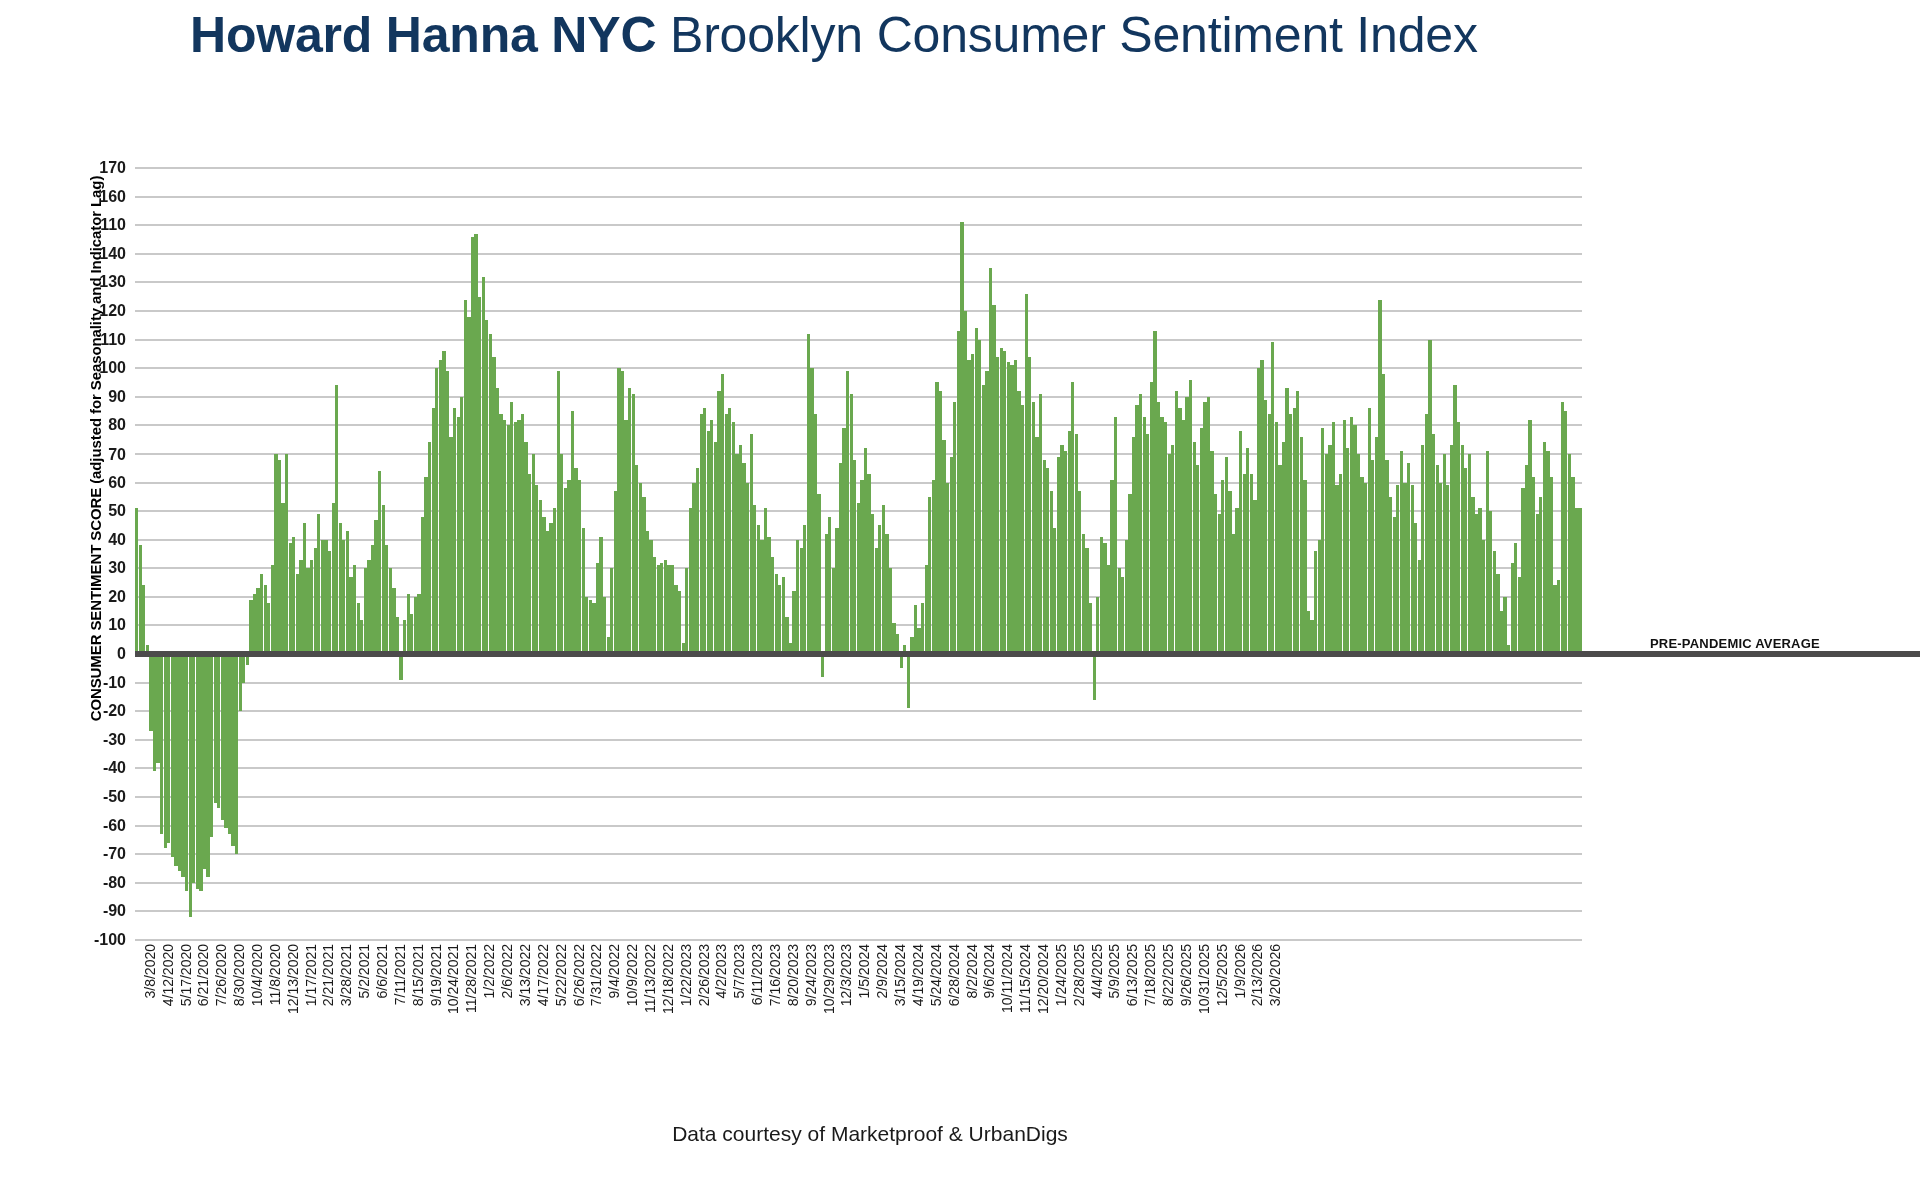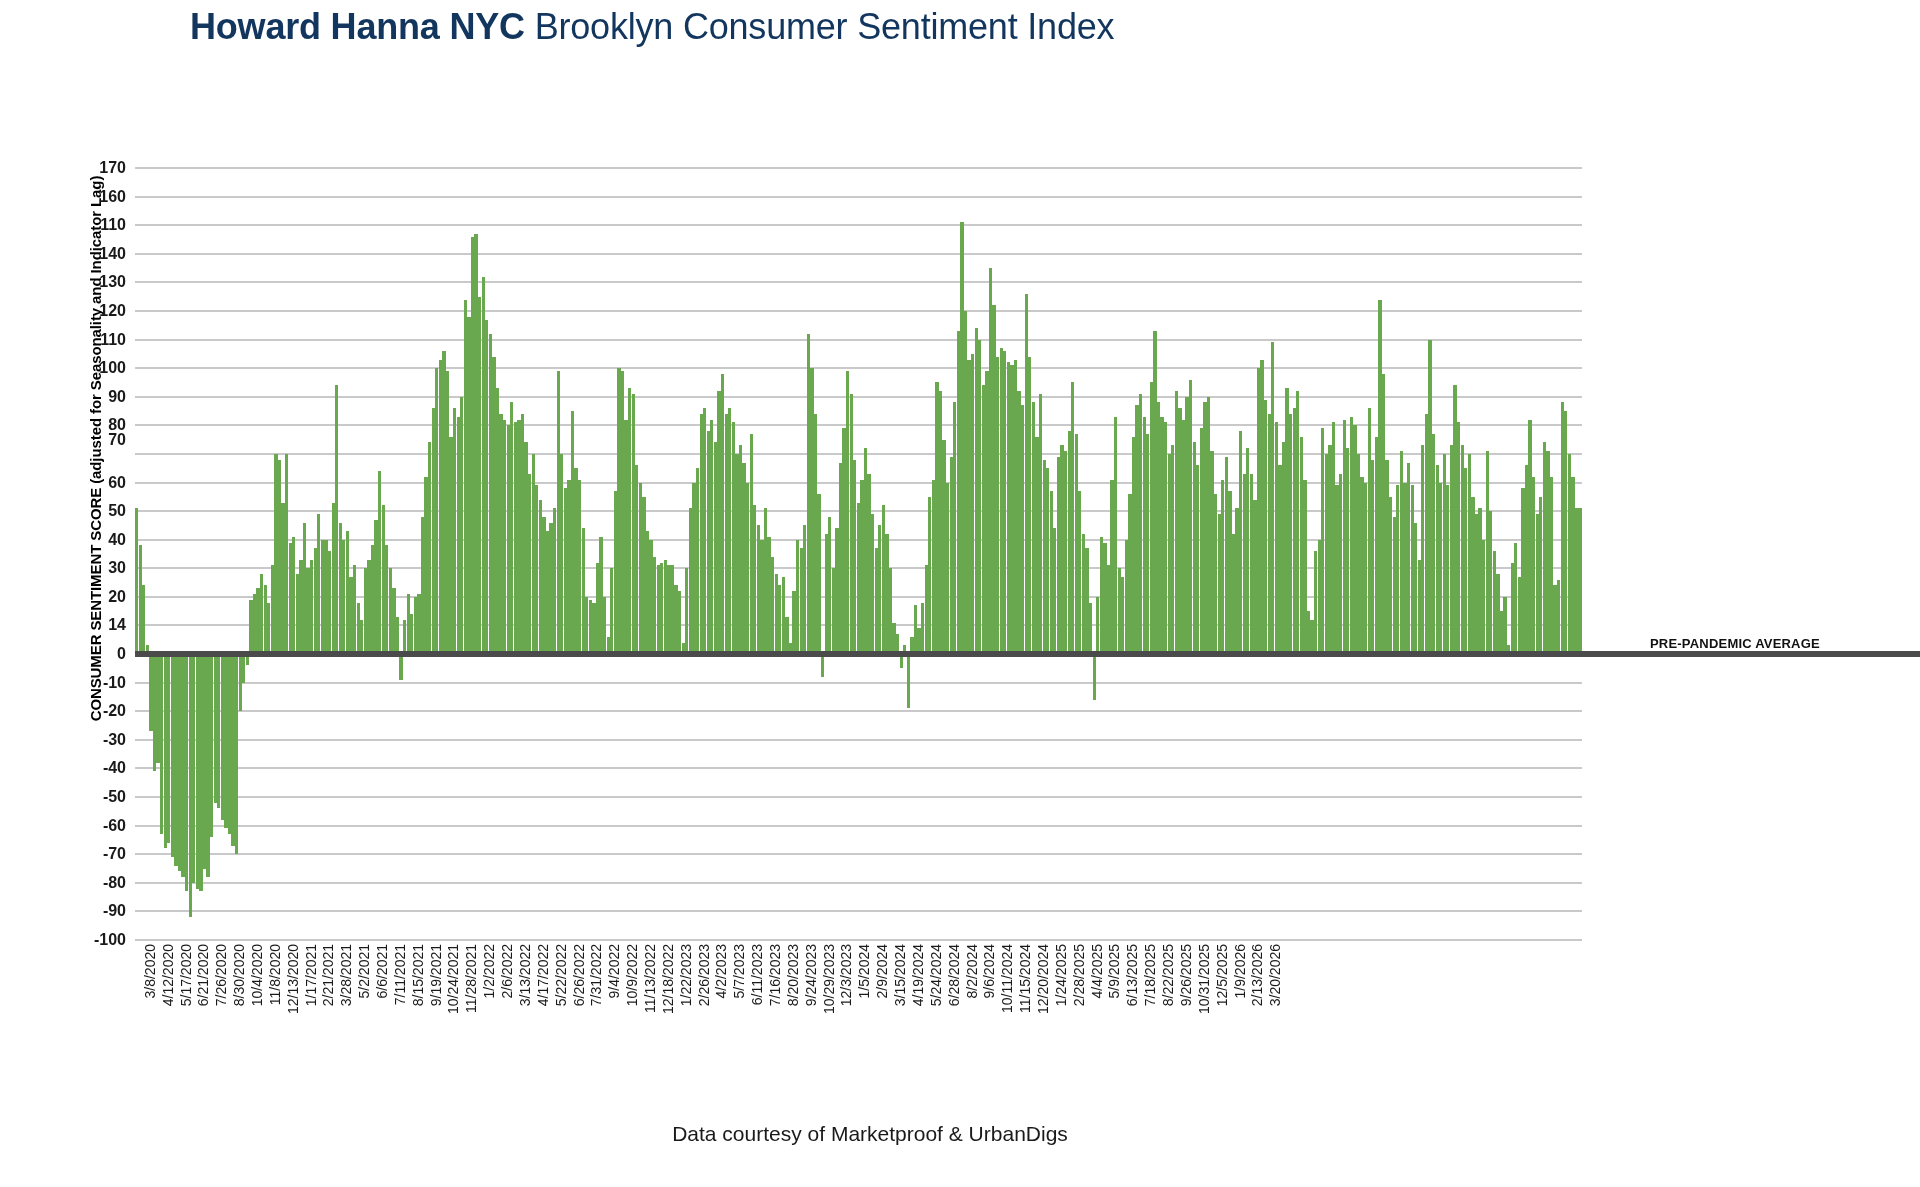--- a/index.html
+++ b/index.html
@@ -14,22 +14,22 @@
     font-family: "Liberation Sans", sans-serif;
     color: #000000;
     overflow: hidden;
     position: relative;
   }
 
   
   #chart-title {
     position: absolute;
     left: 190px;
-    top: 4px;
-    font-size: 36px;
+    top: 12px;
+    font-size: 50px;
     line-height: 46px;
     color: #12365e;
     white-space: nowrap;
     letter-spacing: -0.2px;
   }
   #chart-title .bold {
     font-weight: bold;
   }
   #chart-title .light {
     font-weight: normal;
@@ -180,27 +180,27 @@
       <div class="ytick" style="top: 0px;">170</div>
       <div class="ytick" style="top: 28.5926px;">160</div>
       <div class="ytick" style="top: 57.1852px;">110</div>
       <div class="ytick" style="top: 85.7778px;">140</div>
       <div class="ytick" style="top: 114.37px;">130</div>
       <div class="ytick" style="top: 142.963px;">120</div>
       <div class="ytick" style="top: 171.556px;">110</div>
       <div class="ytick" style="top: 200.148px;">100</div>
       <div class="ytick" style="top: 228.741px;">90</div>
       <div class="ytick" style="top: 257.333px;">80</div>
-      <div class="ytick" style="top: 272px;">70</div>
+      <div class="ytick" style="top: 287px;">70</div>
       <div class="ytick" style="top: 314.519px;">60</div>
       <div class="ytick" style="top: 343.111px;">50</div>
       <div class="ytick" style="top: 371.704px;">40</div>
       <div class="ytick" style="top: 400.296px;">30</div>
       <div class="ytick" style="top: 428.889px;">20</div>
-      <div class="ytick" style="top: 457.481px;">14</div>
+      <div class="ytick" style="top: 457.481px;">10</div>
       <div class="ytick" style="top: 486.074px;">0</div>
       <div class="ytick" style="top: 514.667px;">-10</div>
       <div class="ytick" style="top: 543.259px;">-20</div>
       <div class="ytick" style="top: 571.852px;">-30</div>
       <div class="ytick" style="top: 600.444px;">-40</div>
       <div class="ytick" style="top: 629.037px;">-50</div>
       <div class="ytick" style="top: 657.63px;">-60</div>
       <div class="ytick" style="top: 686.222px;">-70</div>
       <div class="ytick" style="top: 714.815px;">-80</div>
       <div class="ytick" style="top: 743.407px;">-90</div>

